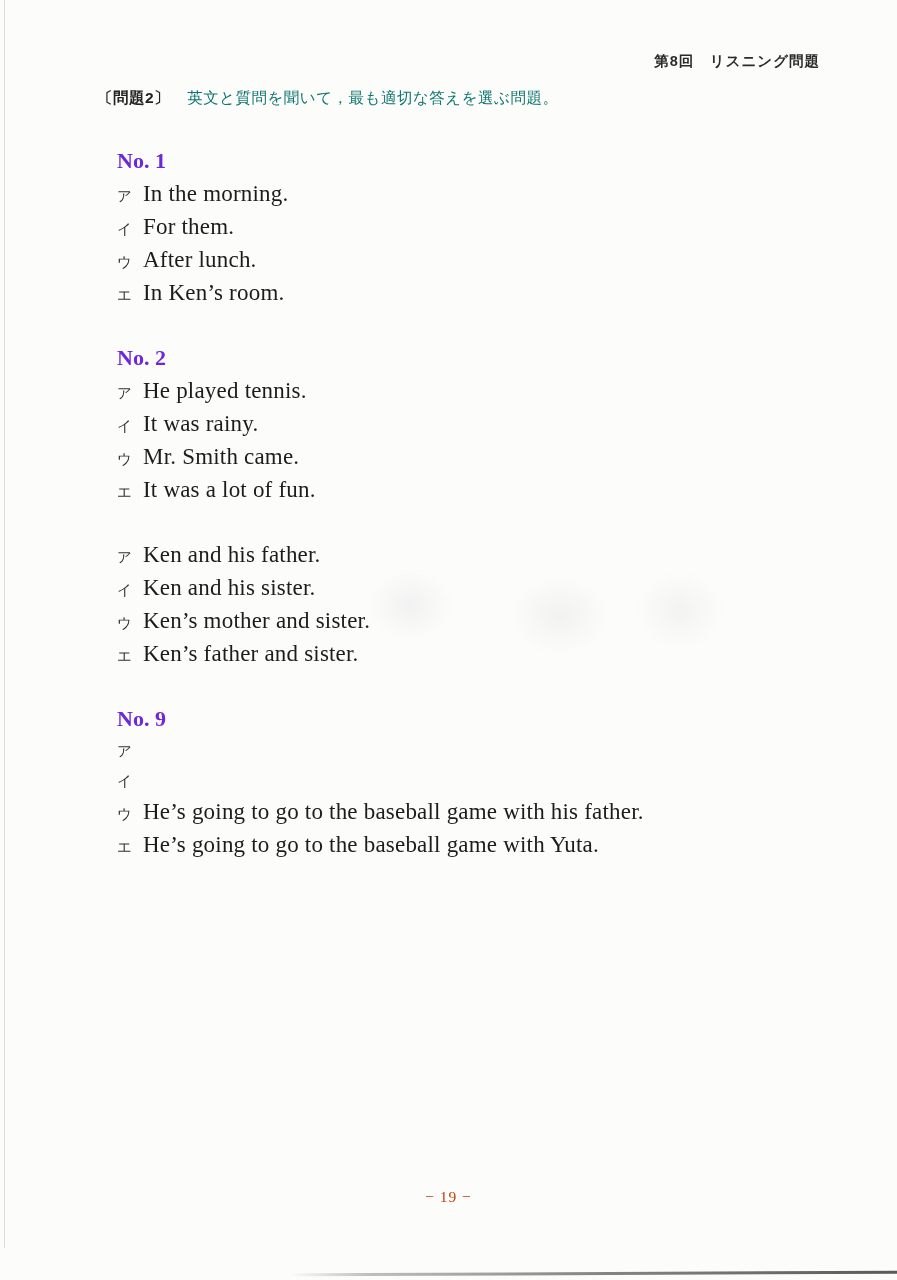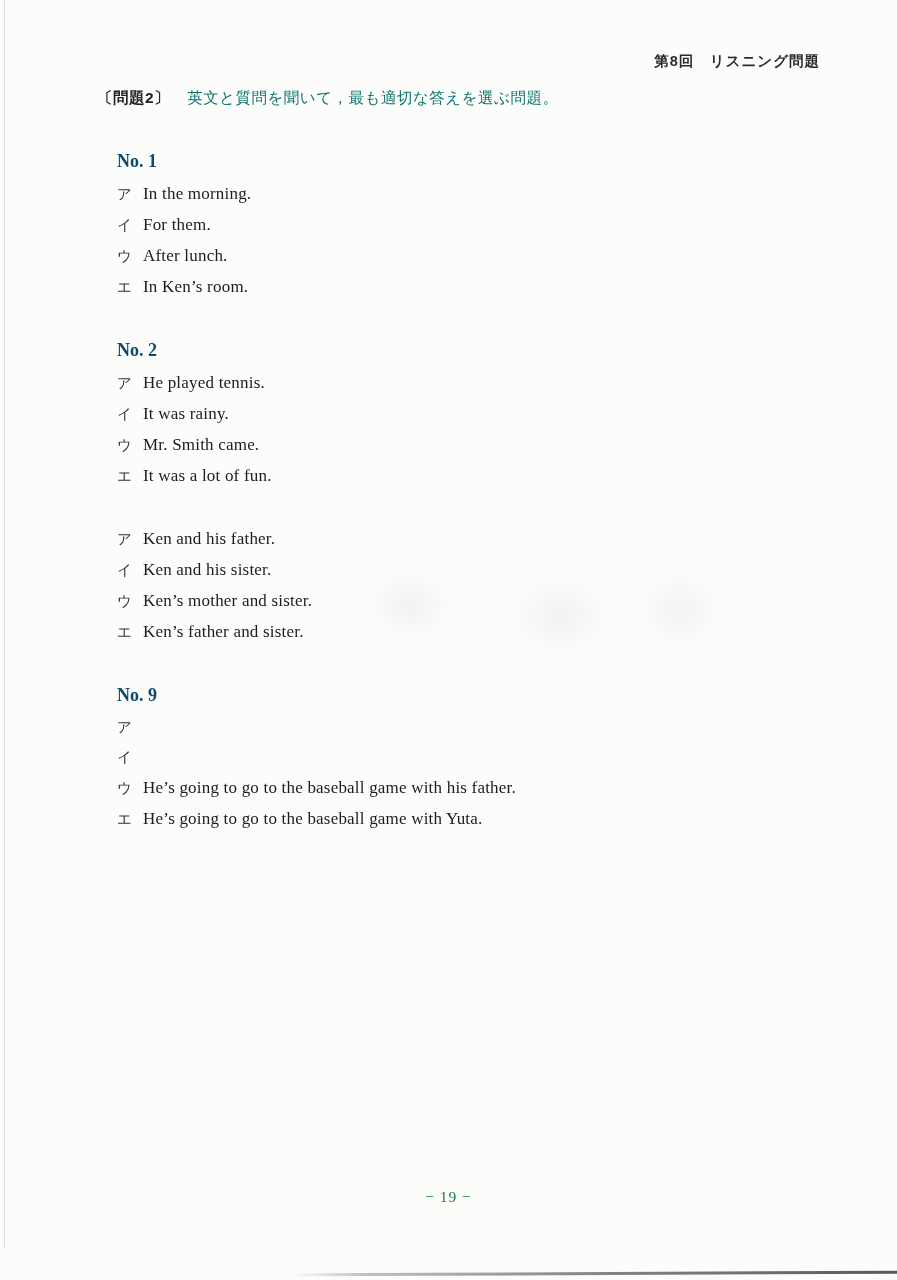--- a/index.html
+++ b/index.html
@@ -87,51 +87,51 @@
   .questions {
     position: absolute;
     top: 150px;
     left: 117px;
     width: 640px;
   }
   .section {
     margin: 0 0 41px 0;
   }
   .section-title {
-    font-size: 18px;
+    font-size: 22px;
     font-weight: 700;
     line-height: 22px;
     margin: 0 0 11px 0;
-    color: #0c4a6e;
+    color: #6d28d9;
   }
   .option {
     display: flex;
     align-items: baseline;
     line-height: 21px;
     margin-bottom: 9px;
   }
   .option-marker {
     flex: 0 0 26px;
     font-family: "Liberation Sans", "DejaVu Sans", sans-serif;
     font-size: 14.5px;
     color: #2e2e2e;
   }
   .option-text {
-    font-size: 17px;
+    font-size: 23px;
     color: #1c1c1c;
     letter-spacing: 0.2px;
   }
   .page-number {
     position: absolute;
     top: 1188px;
     left: 0;
     width: 100%;
     text-align: center;
     font-size: 15.5px;
-    color: #15803d;
+    color: #c2410c;
     letter-spacing: 1px;
   }
 </style>
 </head>
 <body>
 
 <div class="paper">
   <div class="scan-edge-left"></div>
   <div class="scan-ghost"></div>
 

